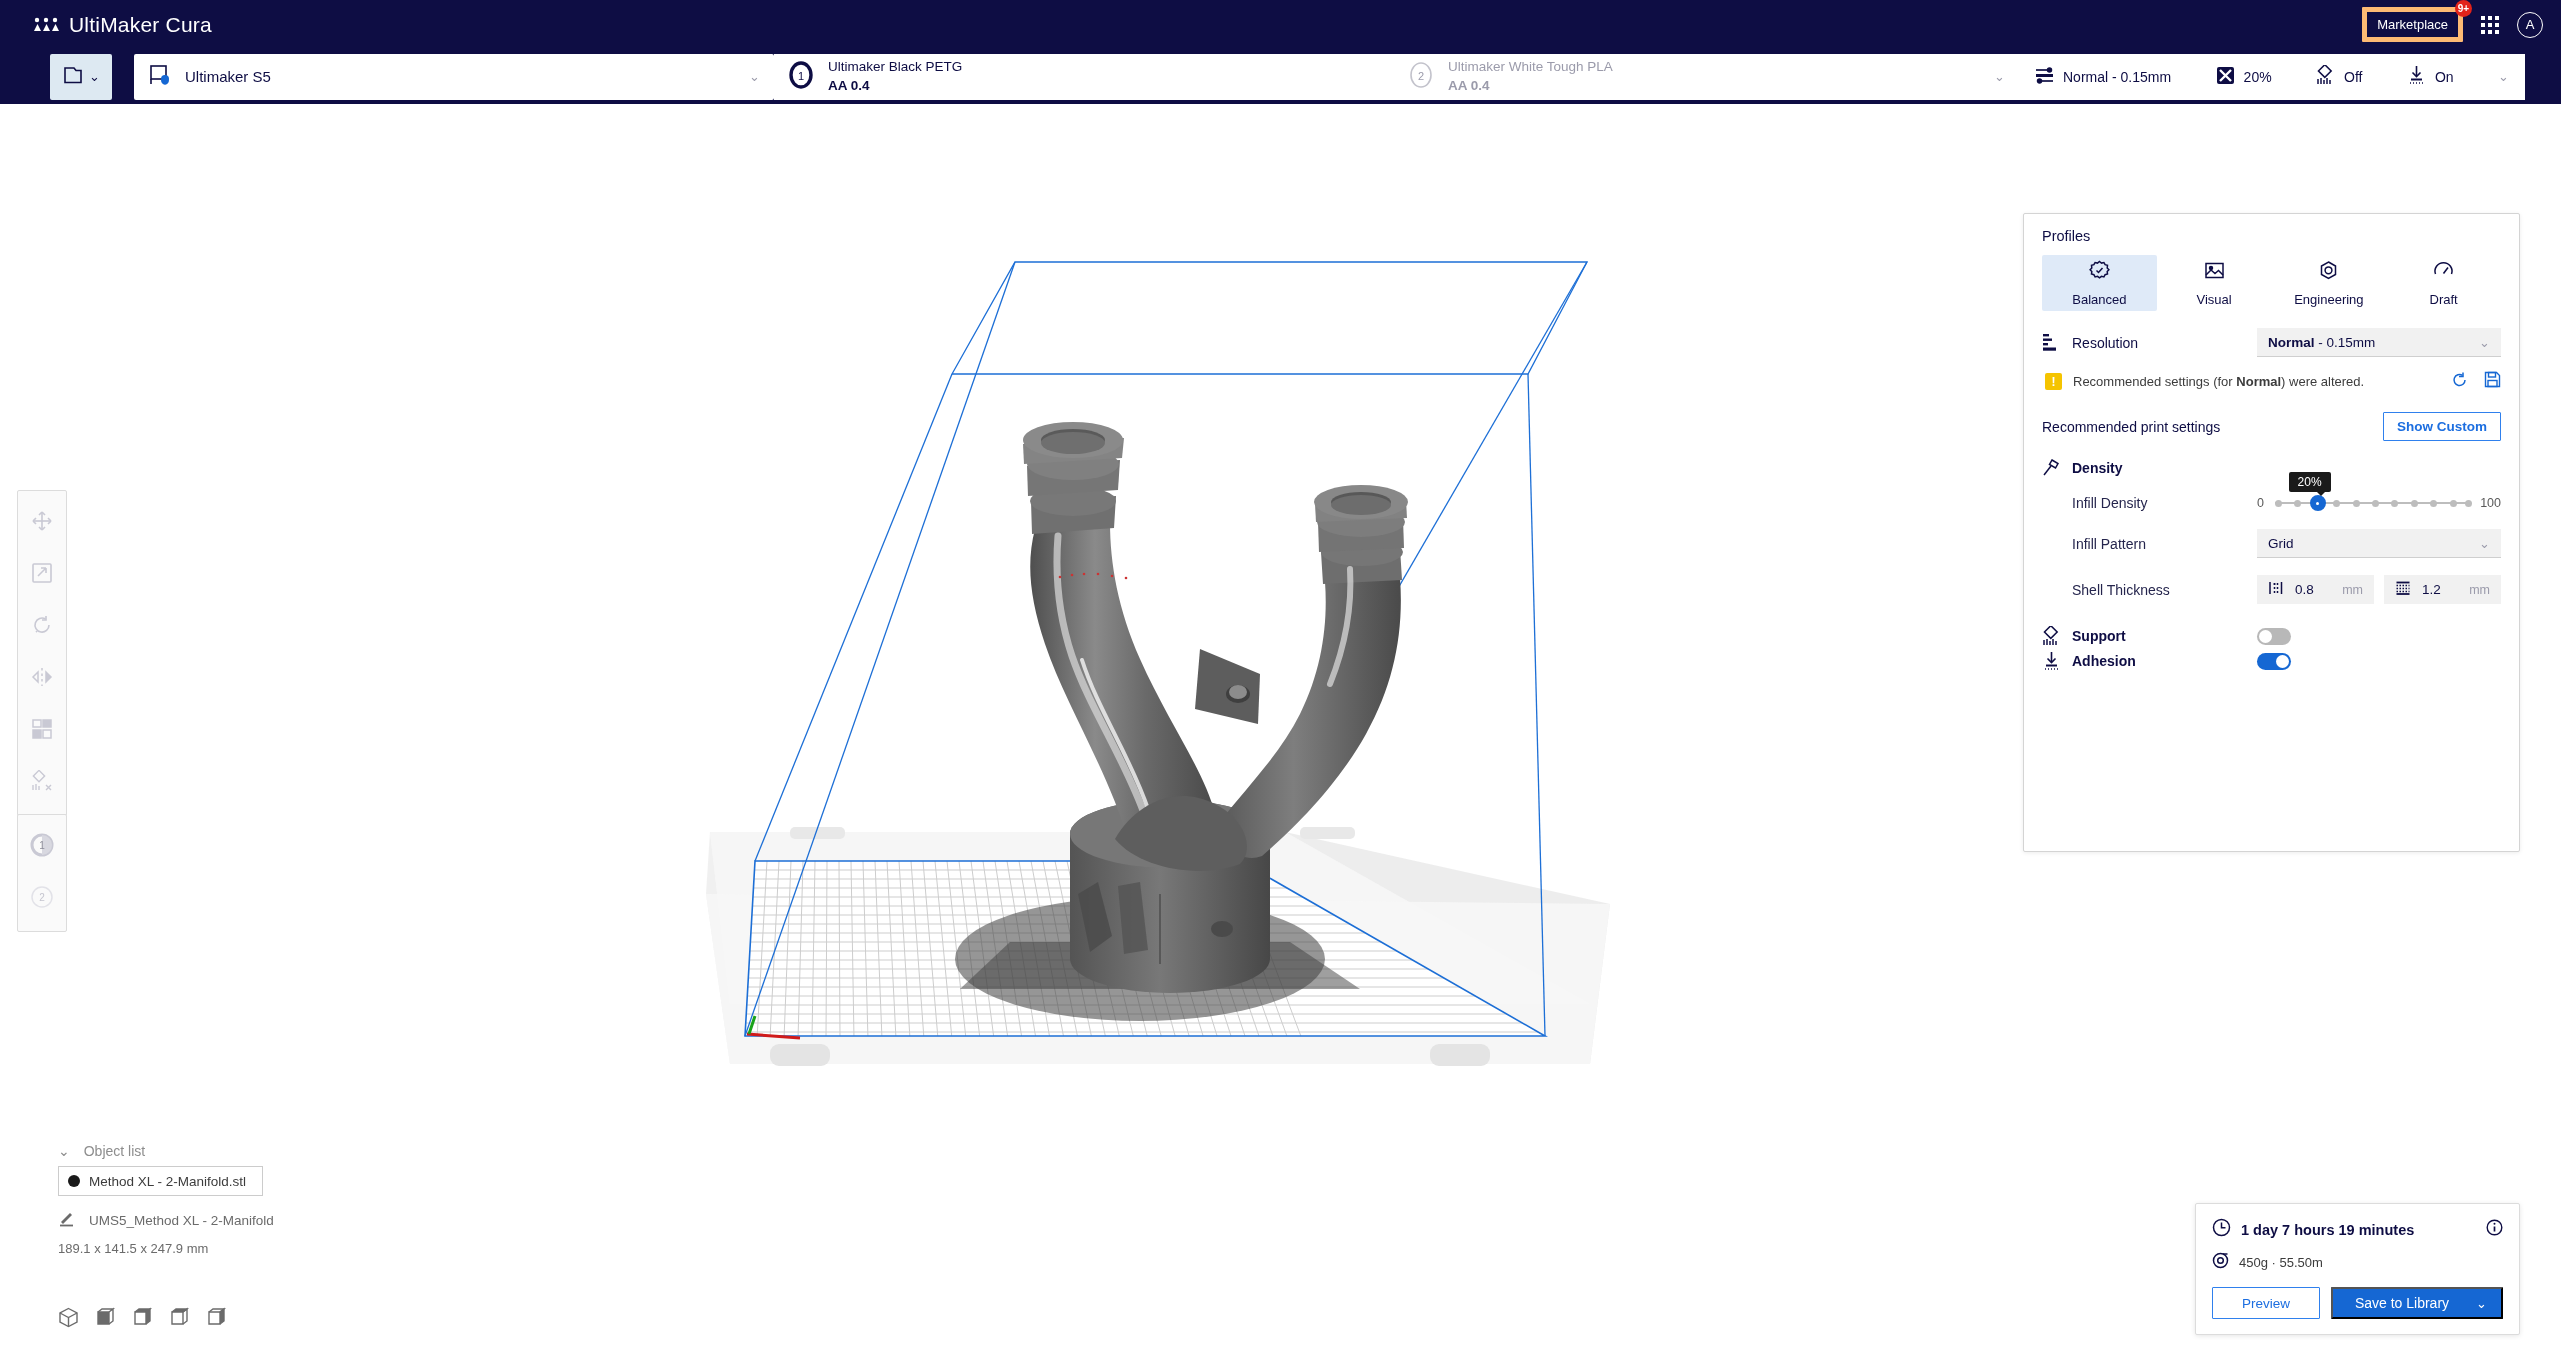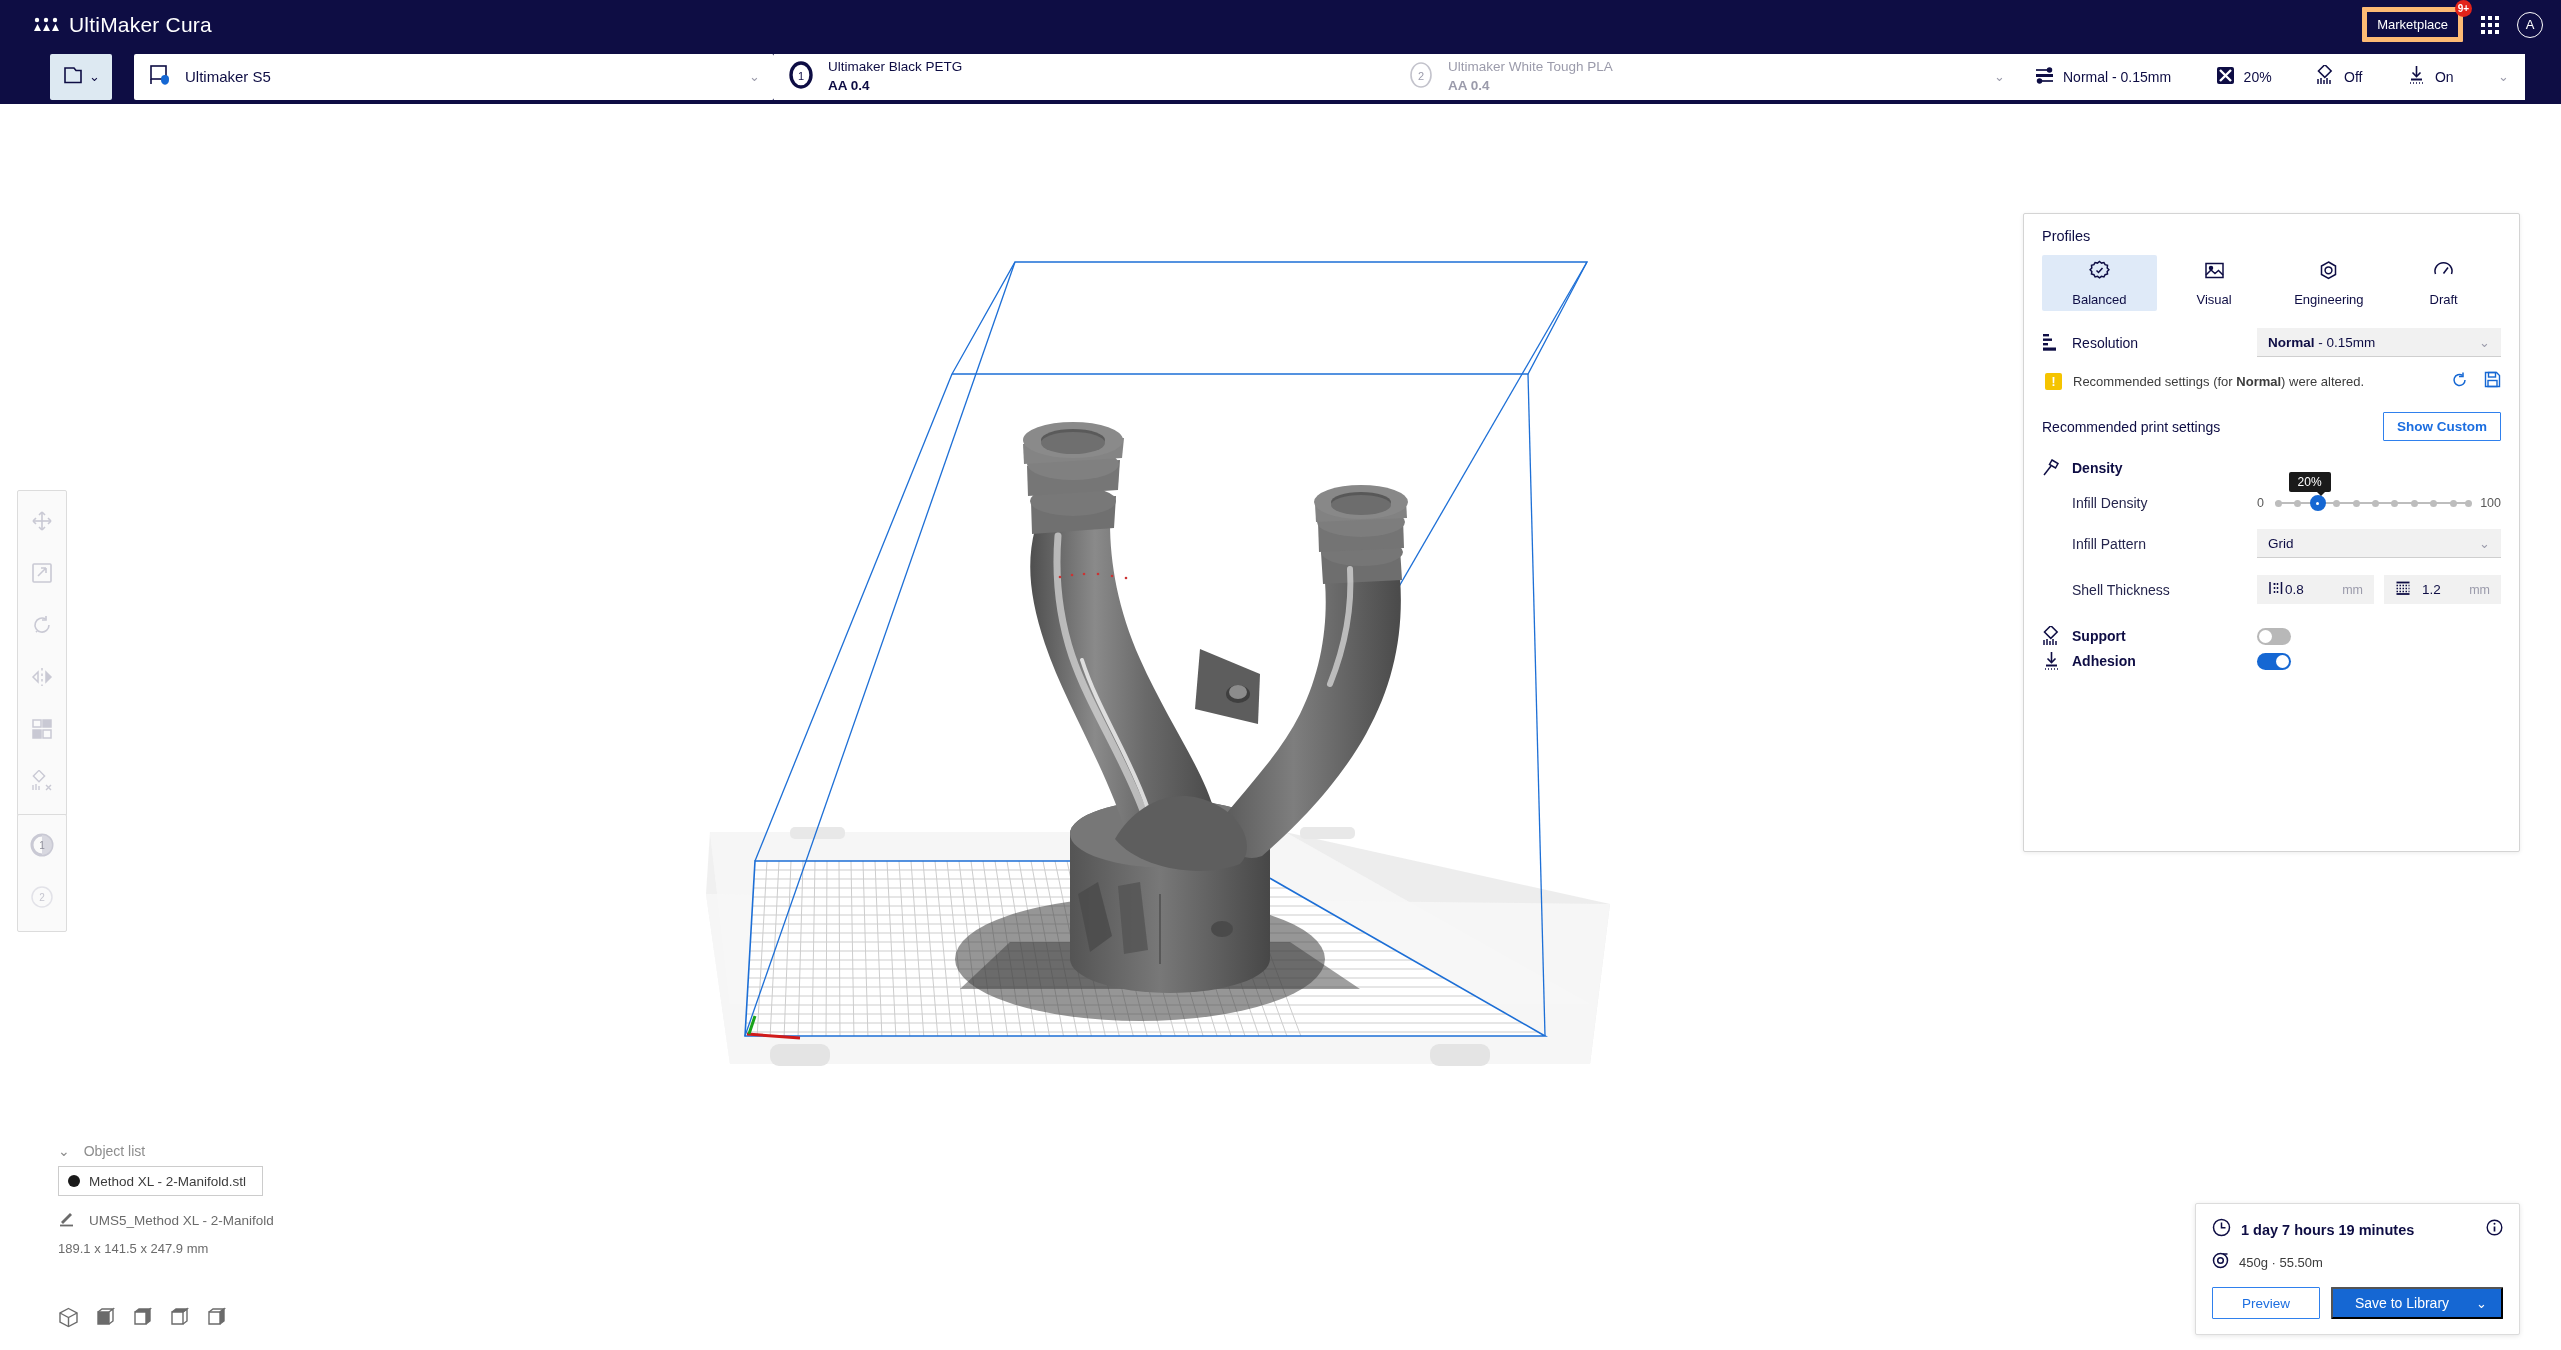--- a/index.html
+++ b/index.html
@@ -787,21 +787,21 @@
         <span class="row-label sub">Infill Pattern</span>
         <span class="select">
           <span>Grid</span>
           <span class="chev g">⌄</span>
         </span>
       </div>
 
       <div class="row">
         <span class="row-label sub">Shell Thickness</span>
         <span class="num-field" style="margin-right:10px;">
-          <span style="display:flex;align-items:center;gap:1px;text-align:center;">
+          <span style="display:flex;align-items:center;gap:11px;text-align:center;">
             <span>
               <svg width="16" height="16" viewBox="0 0 16 16" stroke="#0e0d44" stroke-width="1.5" fill="none">
                 <line x1="2" y1="2" x2="2" y2="14"></line>
                 <line x1="13.5" y1="2" x2="13.5" y2="14"></line>
                 <line x1="6.5" y1="3" x2="6.5" y2="5" stroke-dasharray="2 2"></line>
                 <line x1="6.5" y1="3" x2="6.5" y2="13" stroke-dasharray="2 2"></line>
                 <line x1="9.5" y1="3" x2="9.5" y2="13" stroke-dasharray="2 2"></line>
               </svg>
             </span>
             <span>0.8</span>

